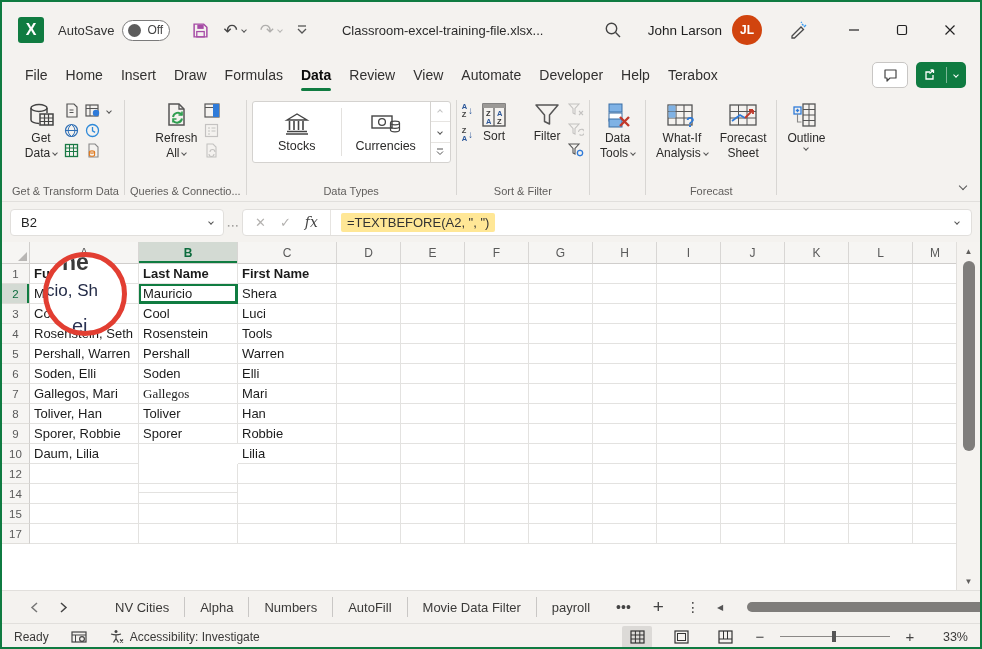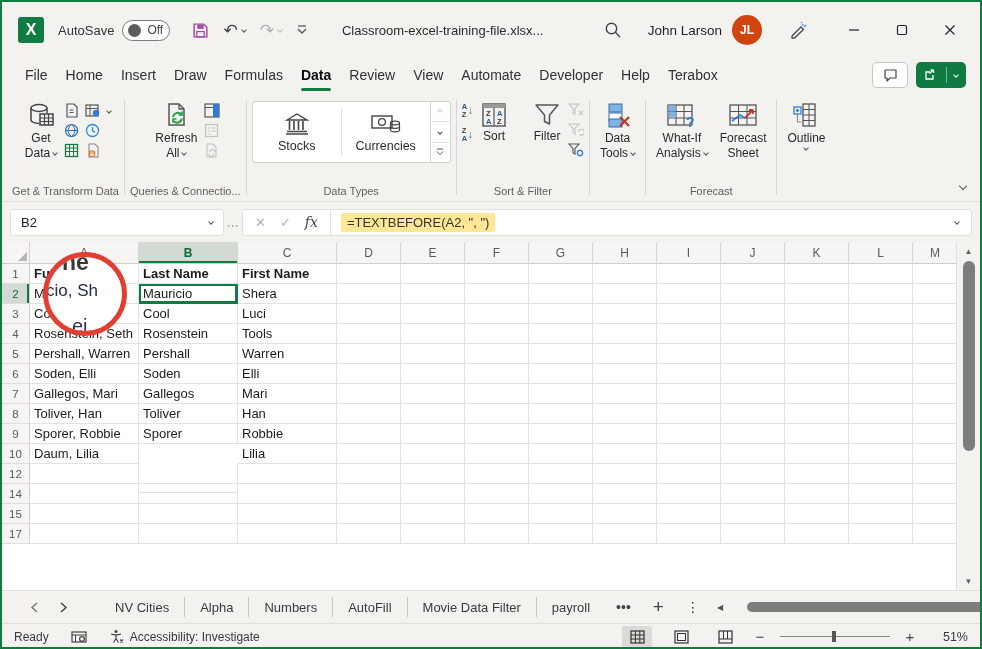--- a/index.html
+++ b/index.html
@@ -639,21 +639,21 @@
         <div class="cell" style="width: 64px;"></div>
         <div class="cell" style="width: 64px;"></div>
         <div class="cell" style="width: 64px;"></div>
         <div class="cell" style="width: 64px;"></div>
         <div class="cell" style="width: 64px;"></div>
         <div class="cell" style="width: 45px;"></div>
       </div>
       <div class="grow">
         <div class="row-hd">7</div>
         <div class="cell" style="width: 109px;">Gallegos, Mari</div>
-        <div class="cell" style="width: 99px;">Gallegos</div>
+        <div class="cell" style="width: 99px; font-family: Liberation Serif, serif;">Gallegos</div>
         <div class="cell" style="width: 99px;">Mari</div>
         <div class="cell" style="width: 64px;"></div>
         <div class="cell" style="width: 64px;"></div>
         <div class="cell" style="width: 64px;"></div>
         <div class="cell" style="width: 64px;"></div>
         <div class="cell" style="width: 64px;"></div>
         <div class="cell" style="width: 64px;"></div>
         <div class="cell" style="width: 64px;"></div>
         <div class="cell" style="width: 64px;"></div>
         <div class="cell" style="width: 64px;"></div>
@@ -853,15 +853,15 @@
       <svg width="15" height="14" viewBox="0 0 15 14">
           <rect x="1" y="1" width="13" height="12" fill="none" stroke="#333" stroke-width="1.2"></rect>
           <path d="M5.5 1v8M9.5 1v8M1 9h13" stroke="#333" stroke-width="1"></path>
         </svg>
     </div>
     <span class="zoom-pm">−</span>
     <div id="zoom-track">
         <div id="zoom-thumb"></div>
       </div>
     <span class="zoom-pm">+</span>
-    <span id="zoom-pct">51%</span>
+    <span id="zoom-pct">33%</span>
   </div>
 </div>
 
 </body></html>

